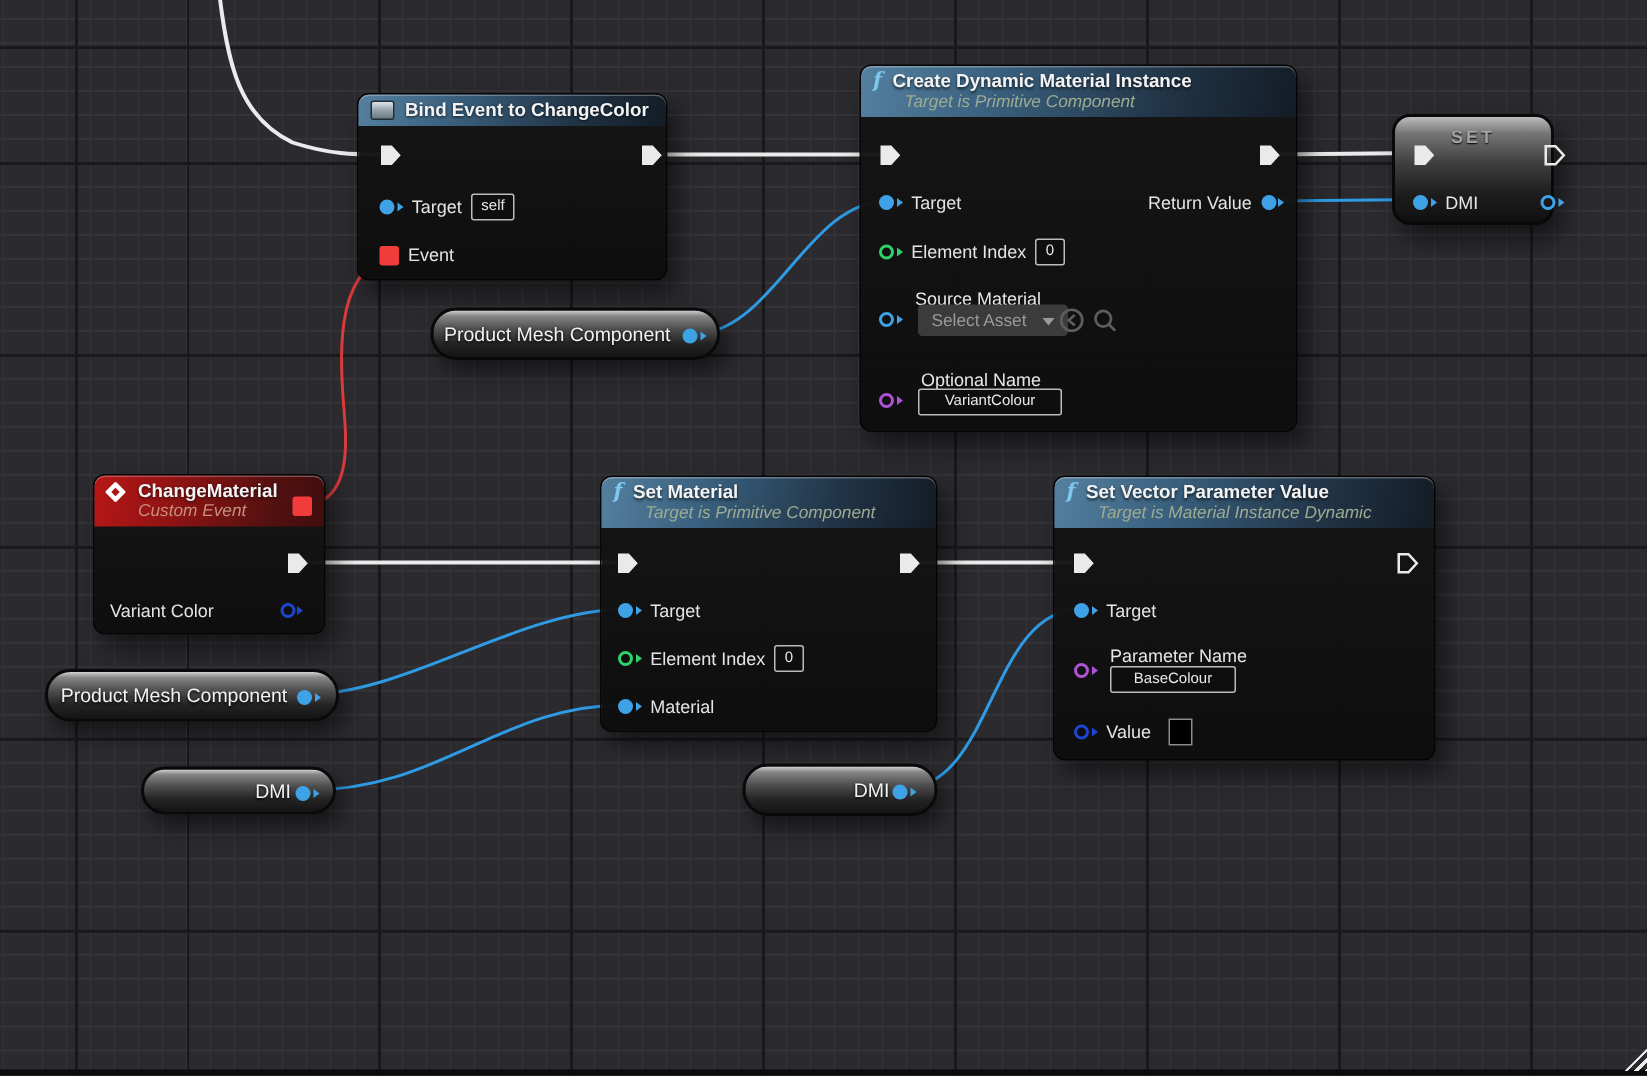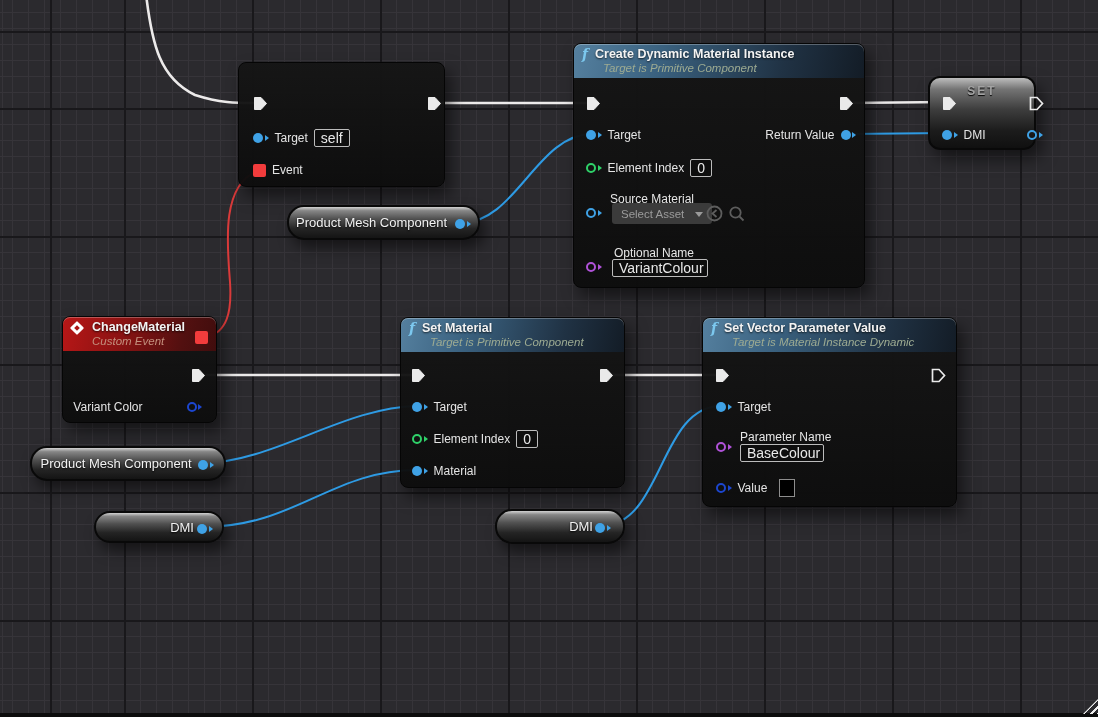--- a/index.html
+++ b/index.html
@@ -50,21 +50,21 @@
   .pin.filled .pc{background:var(--pc);}
   .pin.hollow .pc{border:2px solid var(--pc);}
   .pin .pa{width:0;height:0;border-style:solid;border-width:3.5px 0 3.5px 4.5px;
     border-color:transparent transparent transparent var(--pc);margin-left:1.5px;}
   .pin.obj{--pc:#3fa2e6;}.pin.int{--pc:#2fd169;}.pin.name{--pc:#b052d8;}.pin.lc{--pc:#1c46cf;}
   .exec{width:15px;height:15px;position:absolute;}
   .exec.filled path{fill:#eaeaea;stroke:#eaeaea;}
   .exec.hollow path{fill:none;stroke:#eaeaea;stroke-width:1.7px;}
   .delegate{width:13px;height:13px;background:#f23c3c;border-radius:2px;}
   .ibox{background:#0e0e0e;border:1px solid #bcbcbc;border-radius:2px;color:#e8e8e8;
-    font-size:14px;padding:1px 6px;text-align:center;line-height:14px;}
+    font-size:10px;padding:1px 6px;text-align:center;line-height:14px;}
   .flabel{position:absolute;font-size:12px;color:#e6e6e6;white-space:nowrap;}
   .selbox{position:absolute;background:#3b3b3b;color:#9b9b9b;font-size:11.5px;border-radius:3px;
     padding:3px 9px;display:flex;align-items:center;gap:11px;height:21px;}
   .caret{width:0;height:0;border:4px solid transparent;border-top:5px solid #9a9a9a;margin-top:5px;}
   .uicon{position:absolute;width:17px;height:17px;}
   .uicon *{stroke:#5d5d5d;fill:none;stroke-width:1.8;}
   .swatch{width:16px;height:18px;background:#000;border:1px solid #8d8d8d;margin-left:6px;}
   
   .var-pill{position:absolute;border-radius:17px;border:2px solid #090909;
     background:linear-gradient(180deg,#d2d2d2 0%,#868686 12%,#515151 38%,#242424 70%,#141414 100%);
@@ -92,20 +92,26 @@
     <path class="w-obj" d="M461,223 C516,223 537,134 592,134"></path>
     <path class="w-del" d="M258,171 C221,184 227,244 230,282 C232,312 227,333 206,337"></path>
     <path class="w-exec" d="M197,375 L417,375"></path>
     <path class="w-exec" d="M605,375 L721,375"></path>
     <path class="w-obj" d="M203,463 C272,463 344,407 417,406"></path>
     <path class="w-obj" d="M203,527 C295,527 332,470 417,470"></path>
     <path class="w-obj" d="M601,526 C663,526 659,406 721,406"></path>
   </svg>
 
   <div class="node" style="left:238px;top:62px;width:207px;height:125px;">
+    <div class="hdr hdr-fn">
+      <div class="hline">
+        <span class="bindicon"></span>
+        <span class="t1">Bind Event to ChangeColor</span>
+      </div>
+    </div>
     <svg class="exec filled" style="left:14px;top:33px;" viewBox="0 0 15 15">
         <path d="M1.5 1.5 H8 L13.5 7.5 L8 13.5 H1.5 Z"></path>
       </svg>
     <svg class="exec filled" style="left:188px;top:33px;" viewBox="0 0 15 15">
         <path d="M1.5 1.5 H8 L13.5 7.5 L8 13.5 H1.5 Z"></path>
       </svg>
     <div class="prow" style="left:14px;top:65px;">
       <span class="pin obj filled">
           <i class="pc"></i>
           <i class="pa"></i>

